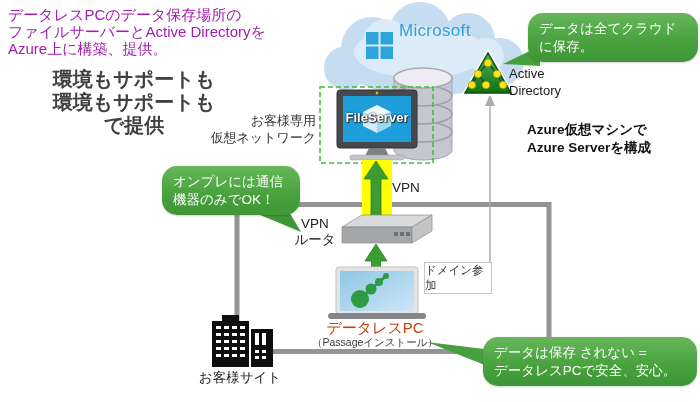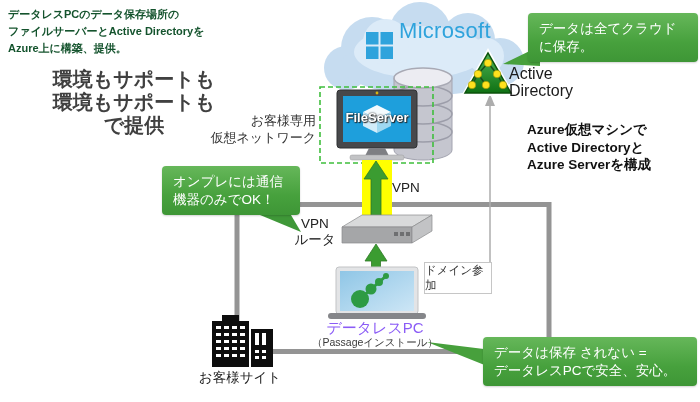--- a/index.html
+++ b/index.html
@@ -1,38 +1,38 @@
 <!DOCTYPE html>
 <html><head>
 <meta charset="utf-8">
 <style>
   html,body{margin:0;padding:0;}
   body{
     width:700px;height:402px;position:relative;overflow:hidden;background:#ffffff;
     font-family:"Liberation Sans","DejaVu Sans",sans-serif;color:#1a1a1a;
   }
   .abs{position:absolute;}
-  .intro{left:8px;top:6px;width:290px;font-size:11px;line-height:17px;font-weight:bold;color:#14532d;}
+  .intro{left:8px;top:6px;width:290px;font-size:15px;line-height:17px;font-weight:normal;color:#a21caf;}
   .headline{left:36px;top:68px;width:196px;text-align:center;font-size:20px;line-height:23px;font-weight:bold;color:#404040;}
-  .brand{left:399px;top:21px;font-size:22px;line-height:19px;color:#2fa3dc;letter-spacing:.3px;text-align:right;}
+  .brand{left:399px;top:21px;font-size:17px;line-height:19px;color:#2fa3dc;letter-spacing:.3px;text-align:right;}
   .vnet{left:204px;top:112px;width:112px;text-align:right;font-size:13px;line-height:17px;color:#333;}
   .fslabel{left:341px;top:110px;width:72px;text-align:center;font-size:13px;font-weight:bold;color:#fff;
            text-shadow:1px 1px 1px #222,0 0 2px #000;}
   .vpnlbl{left:392px;top:180px;font-size:13.5px;color:#222;}
   .routerlbl{left:288px;top:216px;width:54px;text-align:center;font-size:13.5px;line-height:16px;color:#222;}
-  .adlbl{left:509px;top:66px;width:84px;font-size:16px;line-height:16.5px;color:#1a1a1a;}
+  .adlbl{left:509px;top:66px;width:84px;font-size:13px;line-height:16.5px;color:#1a1a1a;}
   .vmnote{left:527px;top:121px;width:170px;font-size:13.5px;line-height:17.5px;font-weight:bold;color:#111;}
   .domainbox{left:424px;top:262px;width:66px;height:30px;background:#fff;border:1px solid #c6c6c6;
              display:flex;align-items:flex-end;justify-content:center;font-size:11.5px;color:#333;}
-  .pcname{left:315px;top:319px;width:120px;text-align:center;font-size:15px;color:#8b5cf6;}
+  .pcname{left:315px;top:319px;width:120px;text-align:center;font-size:15px;color:#c2410c;}
   .pcsub{left:305px;top:336px;width:140px;text-align:center;font-size:10.5px;color:#3a3a3a;}
   .sitelbl{left:190px;top:369px;width:100px;text-align:center;font-size:13.5px;color:#222;}
   .bubble{
     background:linear-gradient(180deg,#66b75a 0%,#47a13d 60%,#3e9636 100%);
-    border-radius:4px;color:#fff;font-size:13.5px;line-height:17.5px;padding:7px 11px;
+    border-radius:15px;color:#fff;font-size:13.5px;line-height:17.5px;padding:7px 11px;
     box-shadow:0 1px 2px rgba(0,0,0,.18);
   }
   .bubble-cloud{left:528px;top:13px;width:148px;}
   .bubble-onprem{left:162px;top:166px;width:116px;}
   .bubble-nodata{left:483px;top:337px;width:192px;}
   svg{display:block;}
 </style>
 </head>
 <body>
 
@@ -216,21 +216,20 @@
   <div>ルータ</div>
 </div>
 
 <div class="abs adlbl">
   <div>Active</div>
   <div>Directory</div>
 </div>
 
 <div class="abs vmnote">
   <div>Azure仮想マシンで</div>
-  <div>Active Directoryと</div>
   <div>Azure Serverを構成</div>
 </div>
 
 <div class="abs domainbox">
   <span>ドメイン参加</span>
 </div>
 
 <div class="abs pcname">データレスPC</div>
 <div class="abs pcsub">（Passageインストール）</div>
 

